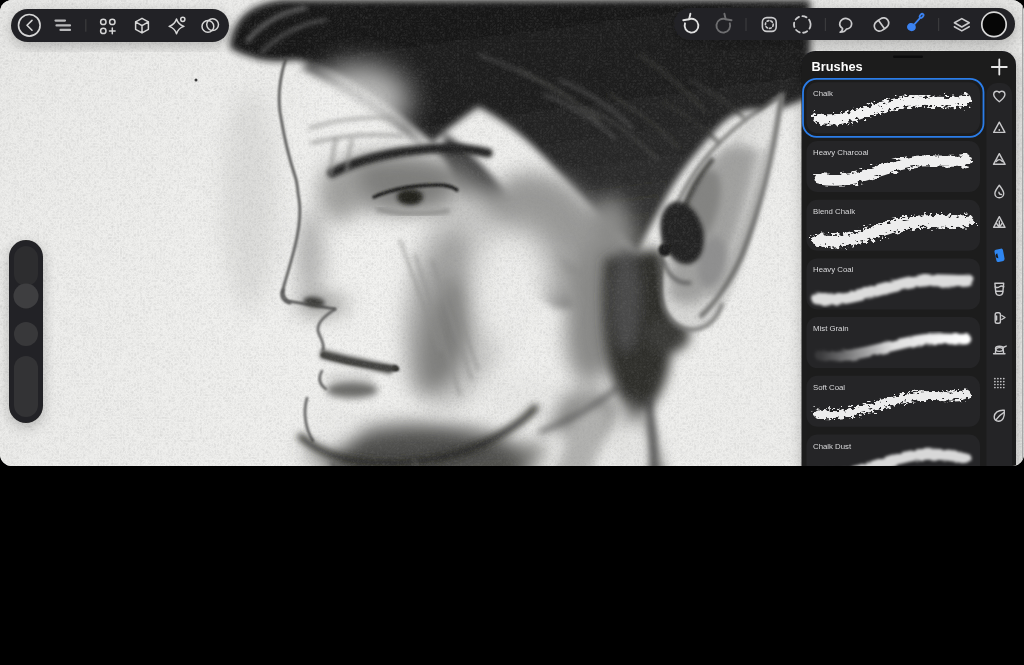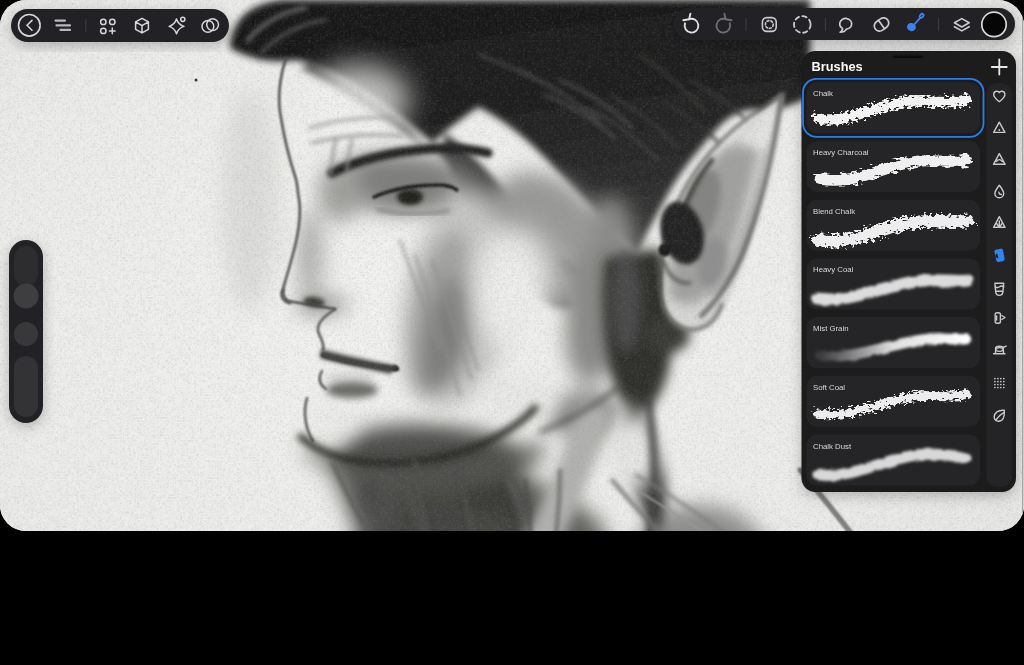--- a/index.html
+++ b/index.html
@@ -1,16 +1,16 @@
 <!DOCTYPE html>
 <html><head>
 <meta charset="utf-8">
 <style>
 html,body{margin:0;padding:0;background:#000;}
-#screen{position:relative;width:1024px;height:531px;border-radius:26px;overflow:hidden;background:#ededeb;font-family:"Liberation Sans",sans-serif;}
+#screen{position:relative;width:1024px;height:466px;border-radius:12px;overflow:hidden;background:#ededeb;font-family:"Liberation Sans",sans-serif;}
 .abs{position:absolute;}
 </style>
 </head>
 <body>
 <div id="screen">
 <svg id="art" class="abs" style="left:0;top:0" width="1024" height="665" viewBox="0 0 1024 665">
 <defs>
 <radialGradient id="paper" cx="0.42" cy="0.45" r="0.75">
 <stop offset="0" stop-color="#f4f4f2"></stop>
           <stop offset="0.6" stop-color="#eeeeec"></stop>

